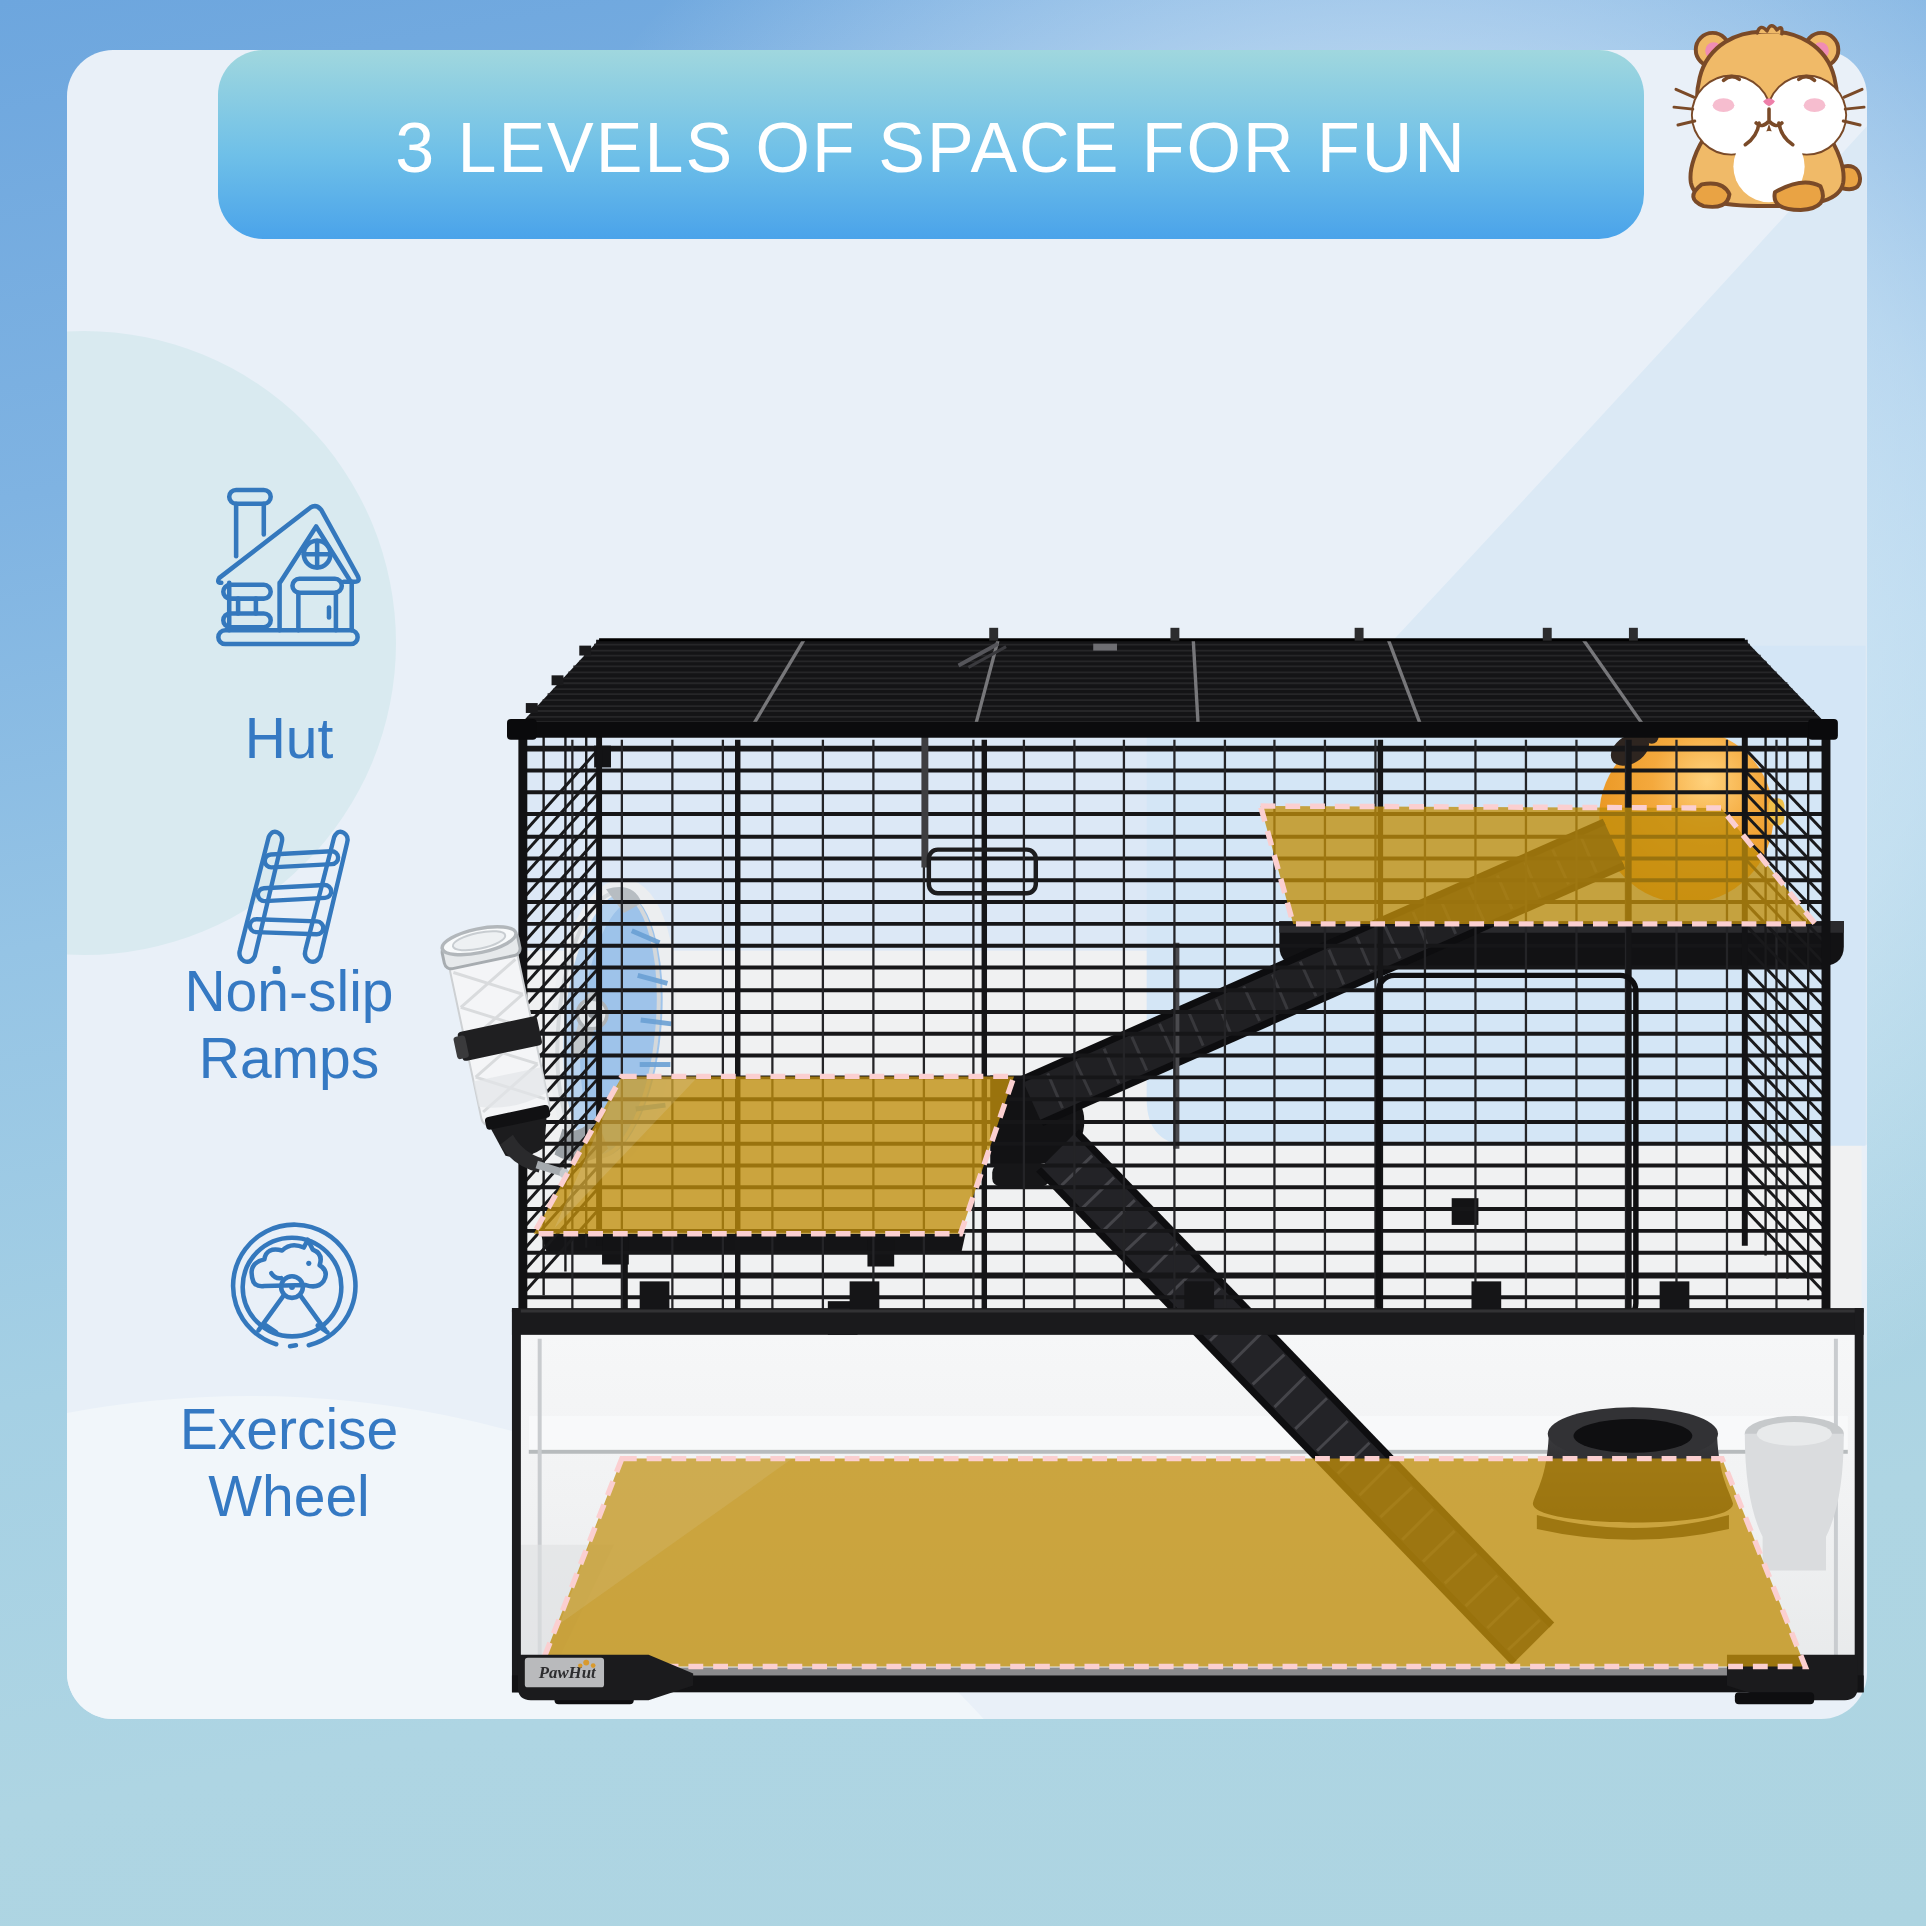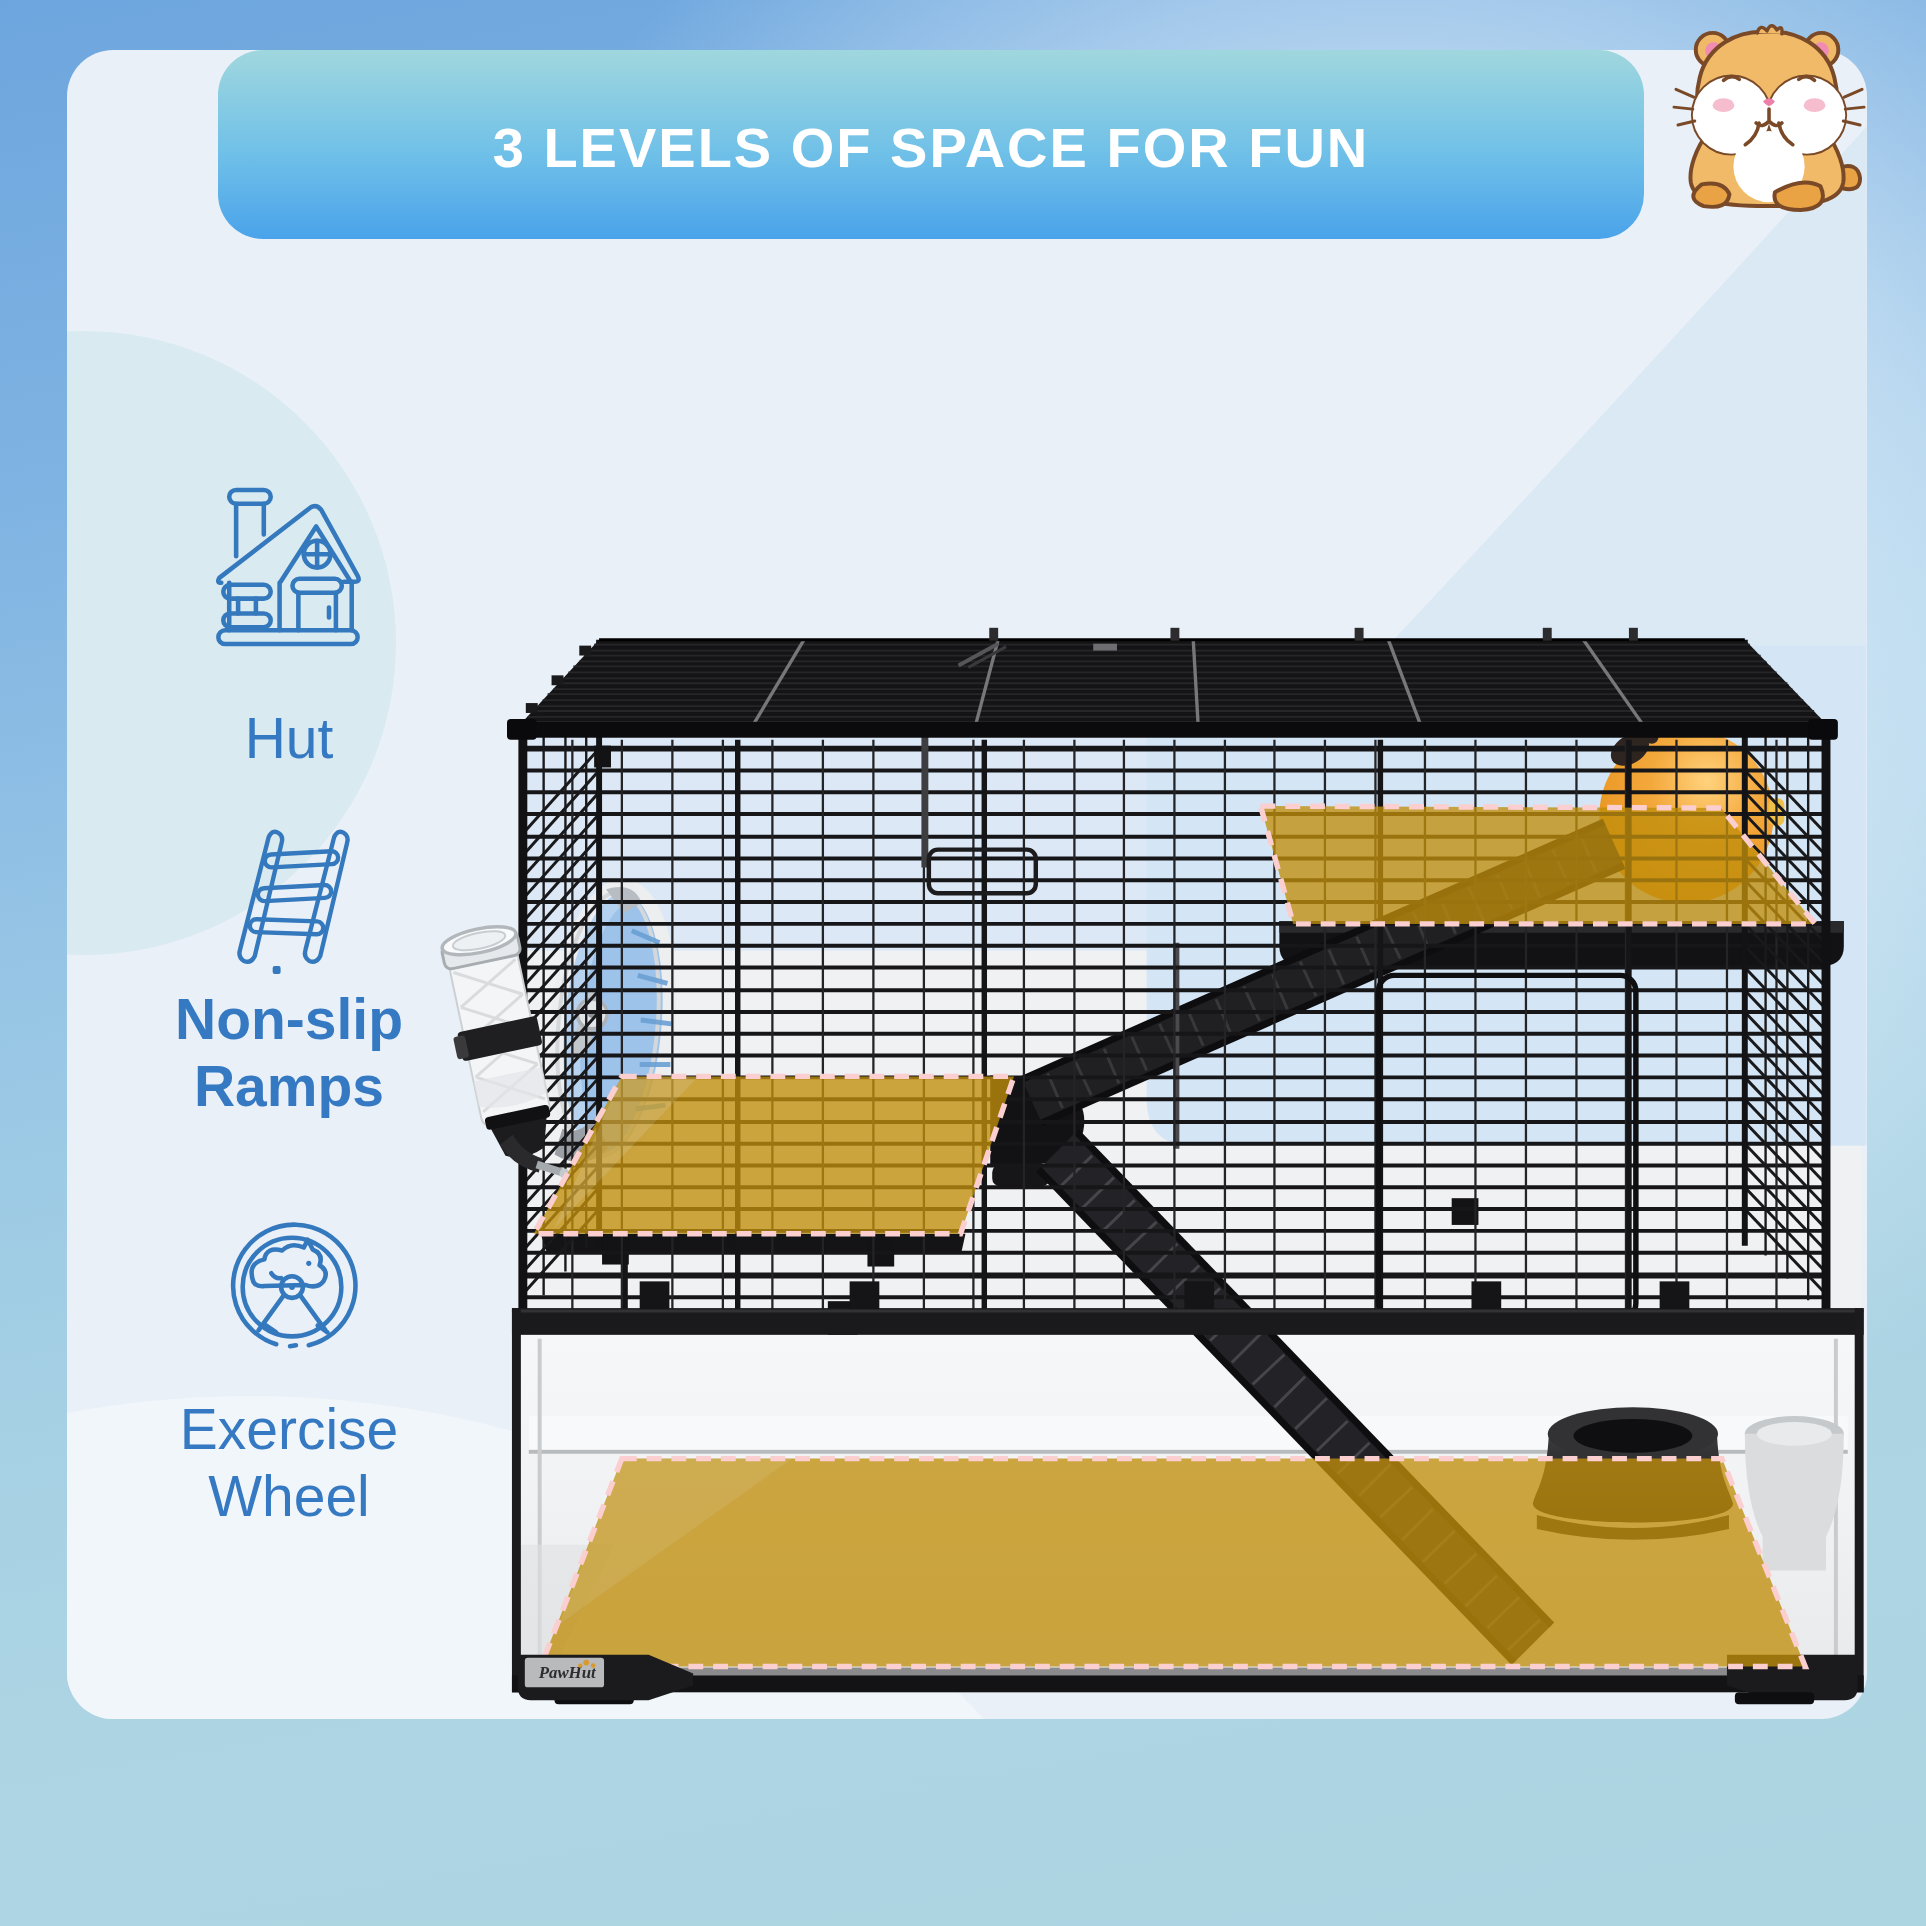--- a/index.html
+++ b/index.html
@@ -13,21 +13,21 @@
   position:absolute; left:67px; top:50px; width:1800px; height:1669px;
   background:#e9f0f8; border-radius:46px; overflow:hidden;
 }
 .blob { position:absolute; border-radius:50%; }
 #banner {
   position:absolute; left:218px; top:50px; width:1426px; height:189px;
   background:linear-gradient(180deg,#a0d7de 0%, #6fc0e8 55%, #4aa3ea 100%);
   border-radius:45px; text-align:center;
 }
 #banner span {
-  color:#fff; font-size:56px; font-weight:bold; letter-spacing:2px;
+  color:#fff; font-size:70px; font-weight:normal; letter-spacing:2px;
   line-height:196px; white-space:nowrap;margin-top:8px;
 }
 #hamster { position:absolute; left:1672px; top:22px; }
 #cage { position:absolute; left:0; top:0; }
 .feat { position:absolute; text-align:center; color:#3579c3; font-size:57px; line-height:67px; }
 .ic { position:absolute; }
 </style>
 </head>
 <body>
 
@@ -123,21 +123,21 @@
 <svg width="124" height="149" viewBox="0 0 125 150" fill="none" stroke="#3478bd" stroke-width="4.4" stroke-linecap="round" stroke-linejoin="round">
  <path d="M38,12 Q42,4 48,8 Q53,11 51,18 L24,132 Q20,140 13,137 Q7,133 9,126 Z"></path>
  <path d="M104,12 Q108,4 114,8 Q119,11 117,18 L90,132 Q86,140 79,137 Q73,133 75,126 Z"></path>
  <rect x="34" y="28" width="74" height="13" rx="6.5" transform="rotate(-3 71 34)"></rect>
  <rect x="27" y="62" width="74" height="13" rx="6.5" transform="rotate(-3 64 68)"></rect>
  <rect x="19" y="96" width="74" height="13" rx="6.5" transform="rotate(2 56 102)"></rect>
  <rect x="42" y="142" width="8" height="8" rx="2" fill="#3478bd" stroke="none"></rect>
 </svg>
 </div>
 
-<div class="feat" style="left:91px; top:986px; width:396px;font-weight:bold;">Non-slip<br>Ramps</div>
+<div class="feat" style="left:91px; top:958px; width:396px;">Non-slip<br>Ramps</div>
 
 <div class="ic" style="left:217px; top:1214px;">
 <svg width="150" height="150" viewBox="0 0 152 152" fill="none" stroke="#3478bd" stroke-width="4.6" stroke-linecap="round" stroke-linejoin="round">
  <path d="M60,132 A62,62 0 1 1 93,133"></path>
  <path d="M74,134 l6,-1"></path>
  <circle cx="76" cy="74" r="50"></circle>
  <path d="M37,69 Q30,50 48,46 Q50,33 66,37 Q75,28 88,34 L92,26 L97,36 Q108,40 104,52 Q114,58 108,68 Q102,76 90,72 L48,73 Q40,74 37,69 Z"></path>
  <circle cx="93" cy="50" r="2.6" fill="#3478bd" stroke="none"></circle>
  <path d="M55,60 Q59,66 65,65"></path>
  <path d="M68,82 L42,118 M50,113 L60,120"></path>

